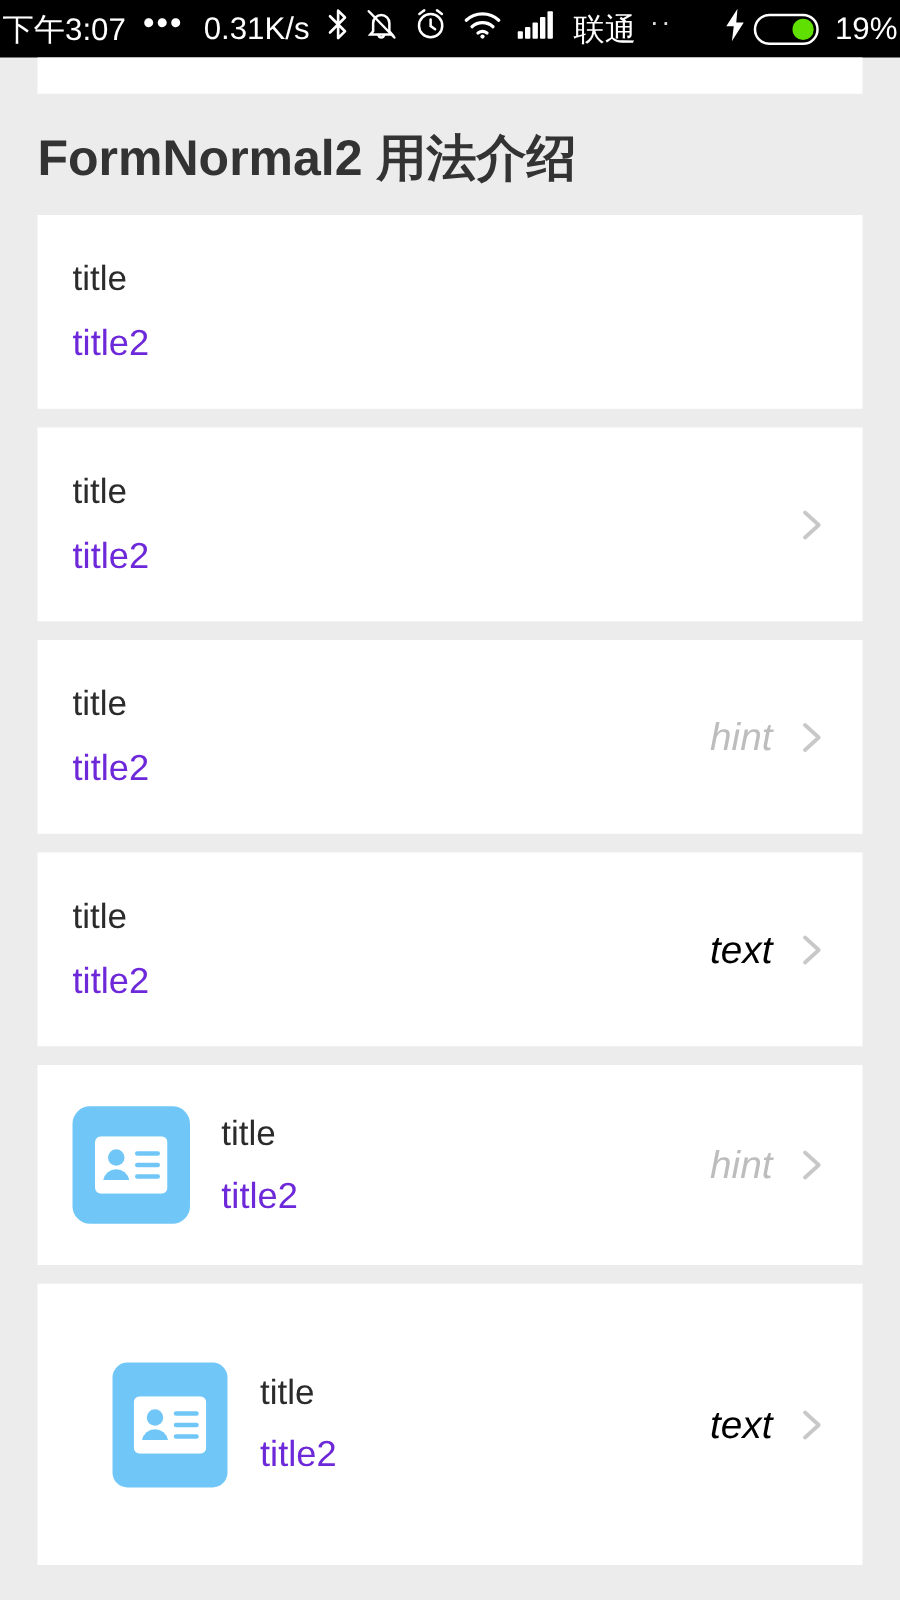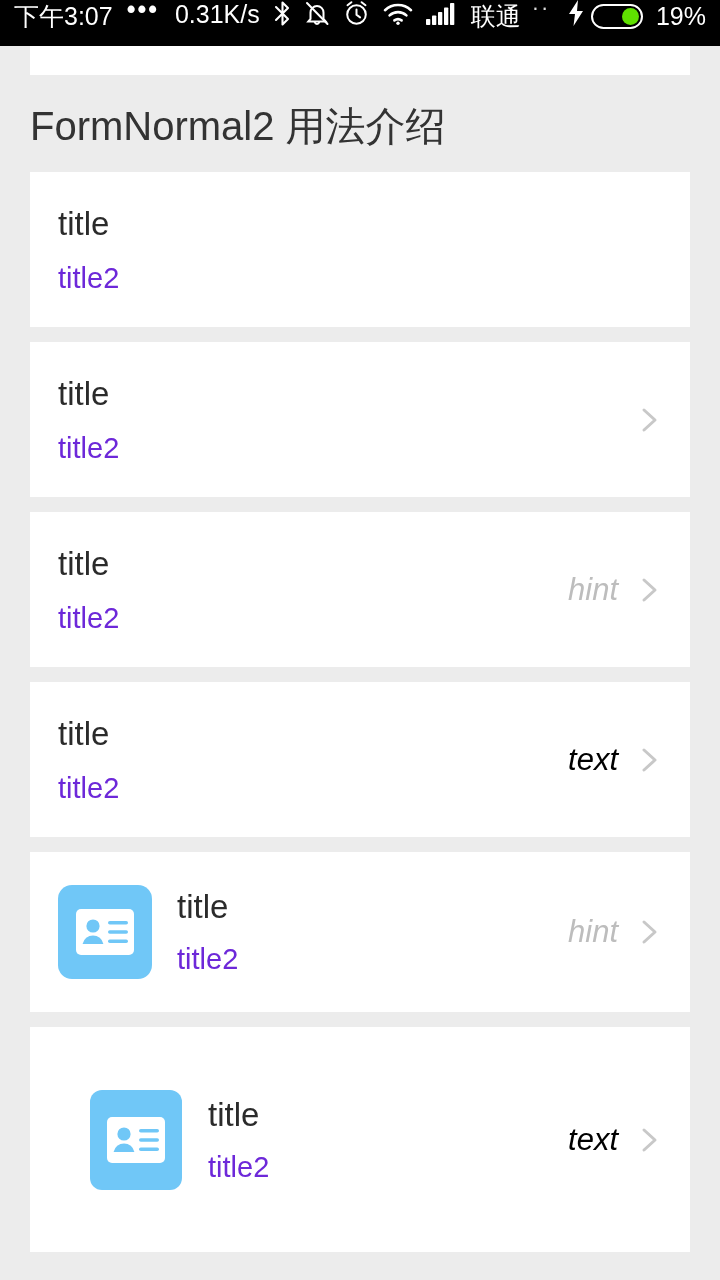--- a/index.html
+++ b/index.html
@@ -9,22 +9,22 @@
     font-family:"Liberation Sans", sans-serif;
     overflow:hidden;
   }
   body { position:relative; }
 
   
   #statusbar {
     position:absolute; top:0; left:0;
     width:720px; height:46px;
     background:#000; color:#fff;
-    display:flex; align-items:flex-start;
-    padding:0 14px;
+    display:flex; align-items:center;
+    padding:0 2px;
     font-size:25px;
   }
   #statusbar .sb-time { font-size:25px; letter-spacing:0px; white-space:nowrap; }
   #statusbar .sb-dots {
     margin-left:14px; font-size:25px; letter-spacing:2px;
     position:relative; top:-5px; font-weight:bold;
   }
   #statusbar .sb-net { margin-left:16px; font-size:25px; white-space:nowrap; }
   #statusbar .sb-icons { margin-left:14px; display:flex; align-items:center; gap:13px; }
   #statusbar .sb-carrier { margin-left:13px; font-size:25px; white-space:nowrap; }
@@ -47,35 +47,35 @@
   #content { position:absolute; top:46px; left:0; width:720px; height:1234px; }
 
   .card {
     position:absolute; left:30px; width:660px;
     background:#fff;
   }
   .partial-card { position:absolute; left:30px; top:0; width:660px; height:29px; background:#fff; }
 
   .page-title {
     position:absolute; left:30px; top:53px;
-    font-size:40px; color:#333; font-weight:400;
+    font-size:40px; color:#333; font-weight:700;
     letter-spacing:0px; white-space:nowrap;
   }
 
   .row { position:relative; width:100%; height:100%; display:flex; align-items:center; }
 
   .row-icon {
     width:94px; height:94px; border-radius:14px;
     flex:0 0 auto;
     display:flex; align-items:center; justify-content:center;
   }
   .row-icon svg { display:block; }
 
   .row-texts { display:flex; flex-direction:column; justify-content:center; }
-  .row-title { font-size:33px; color:#2b2b2b; line-height:1.0; }
+  .row-title { font-size:28px; color:#2b2b2b; line-height:1.0; }
   .row-sub   { font-size:29px; color:#6d28d9; line-height:1.0; }
 
   .row-right { margin-left:auto; display:flex; align-items:center; }
   .row-value { font-size:31px;font-style:italic; }
   .row-value.hint { color:#bdbdbd; }
   .row-value.text { color:#000000; }
 
   .chev { width:26px; height:26px; margin-left:18px; display:block; }
   .chev svg { display:block; }
 </style>

